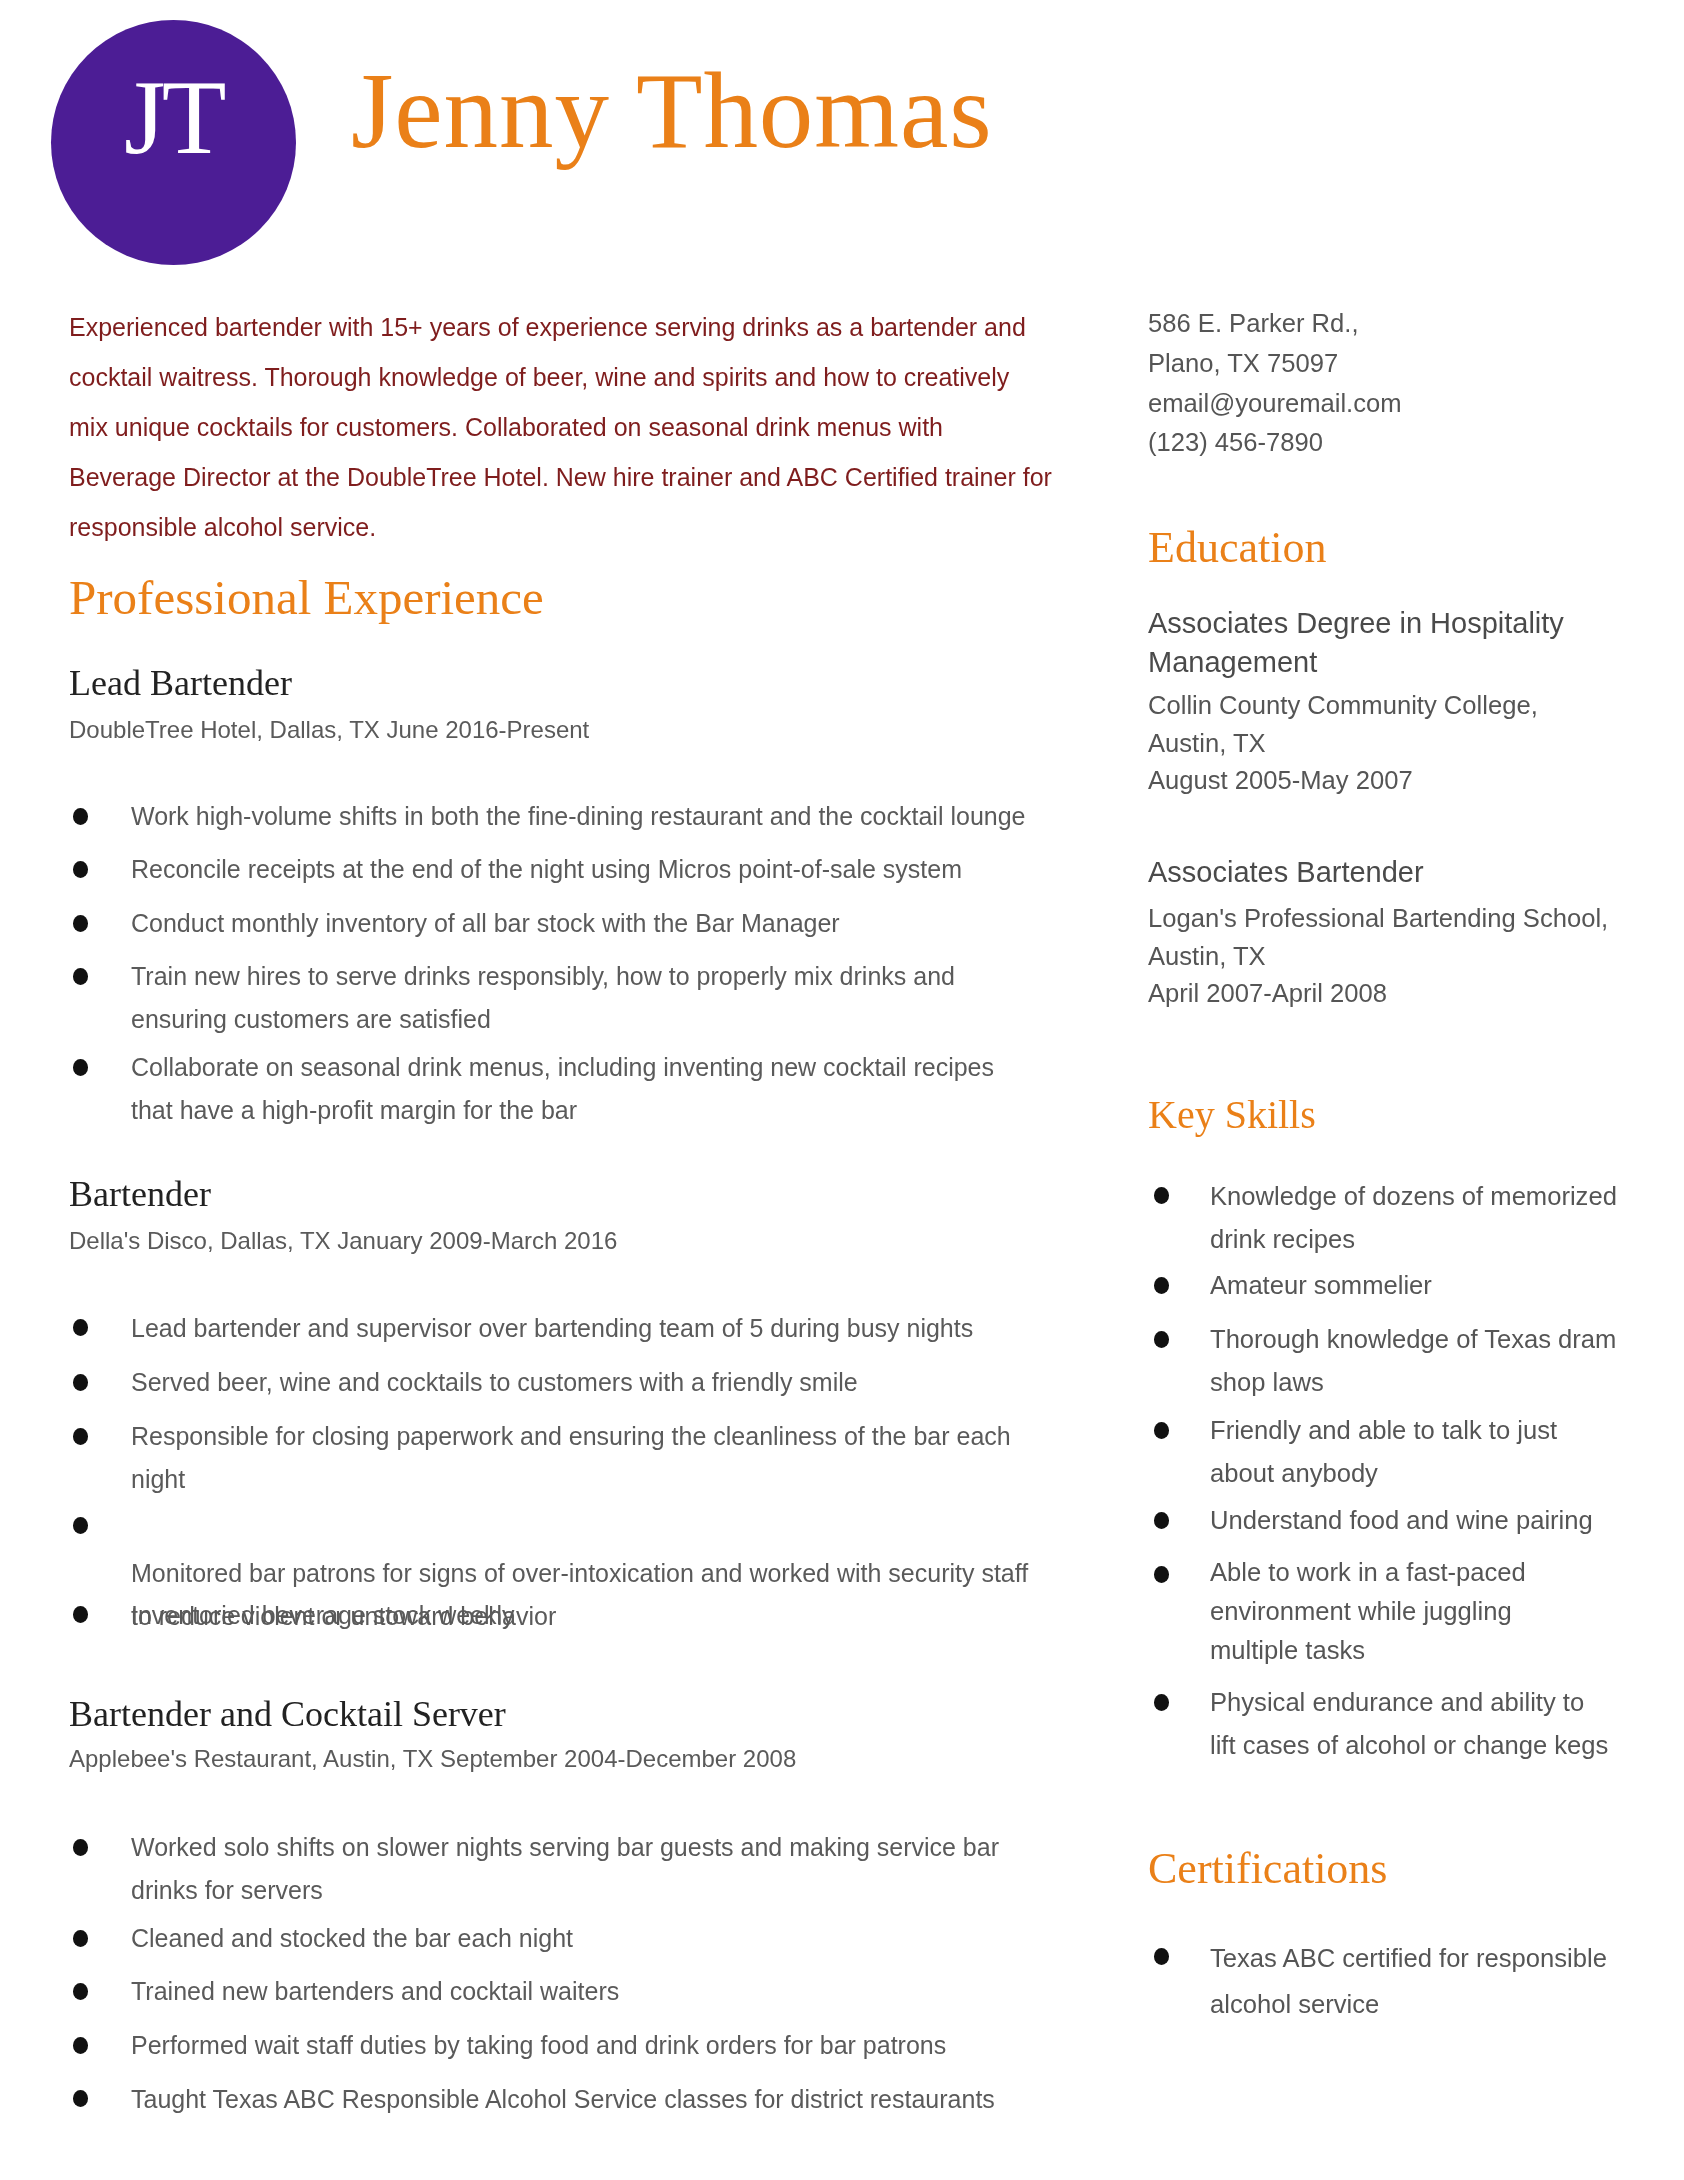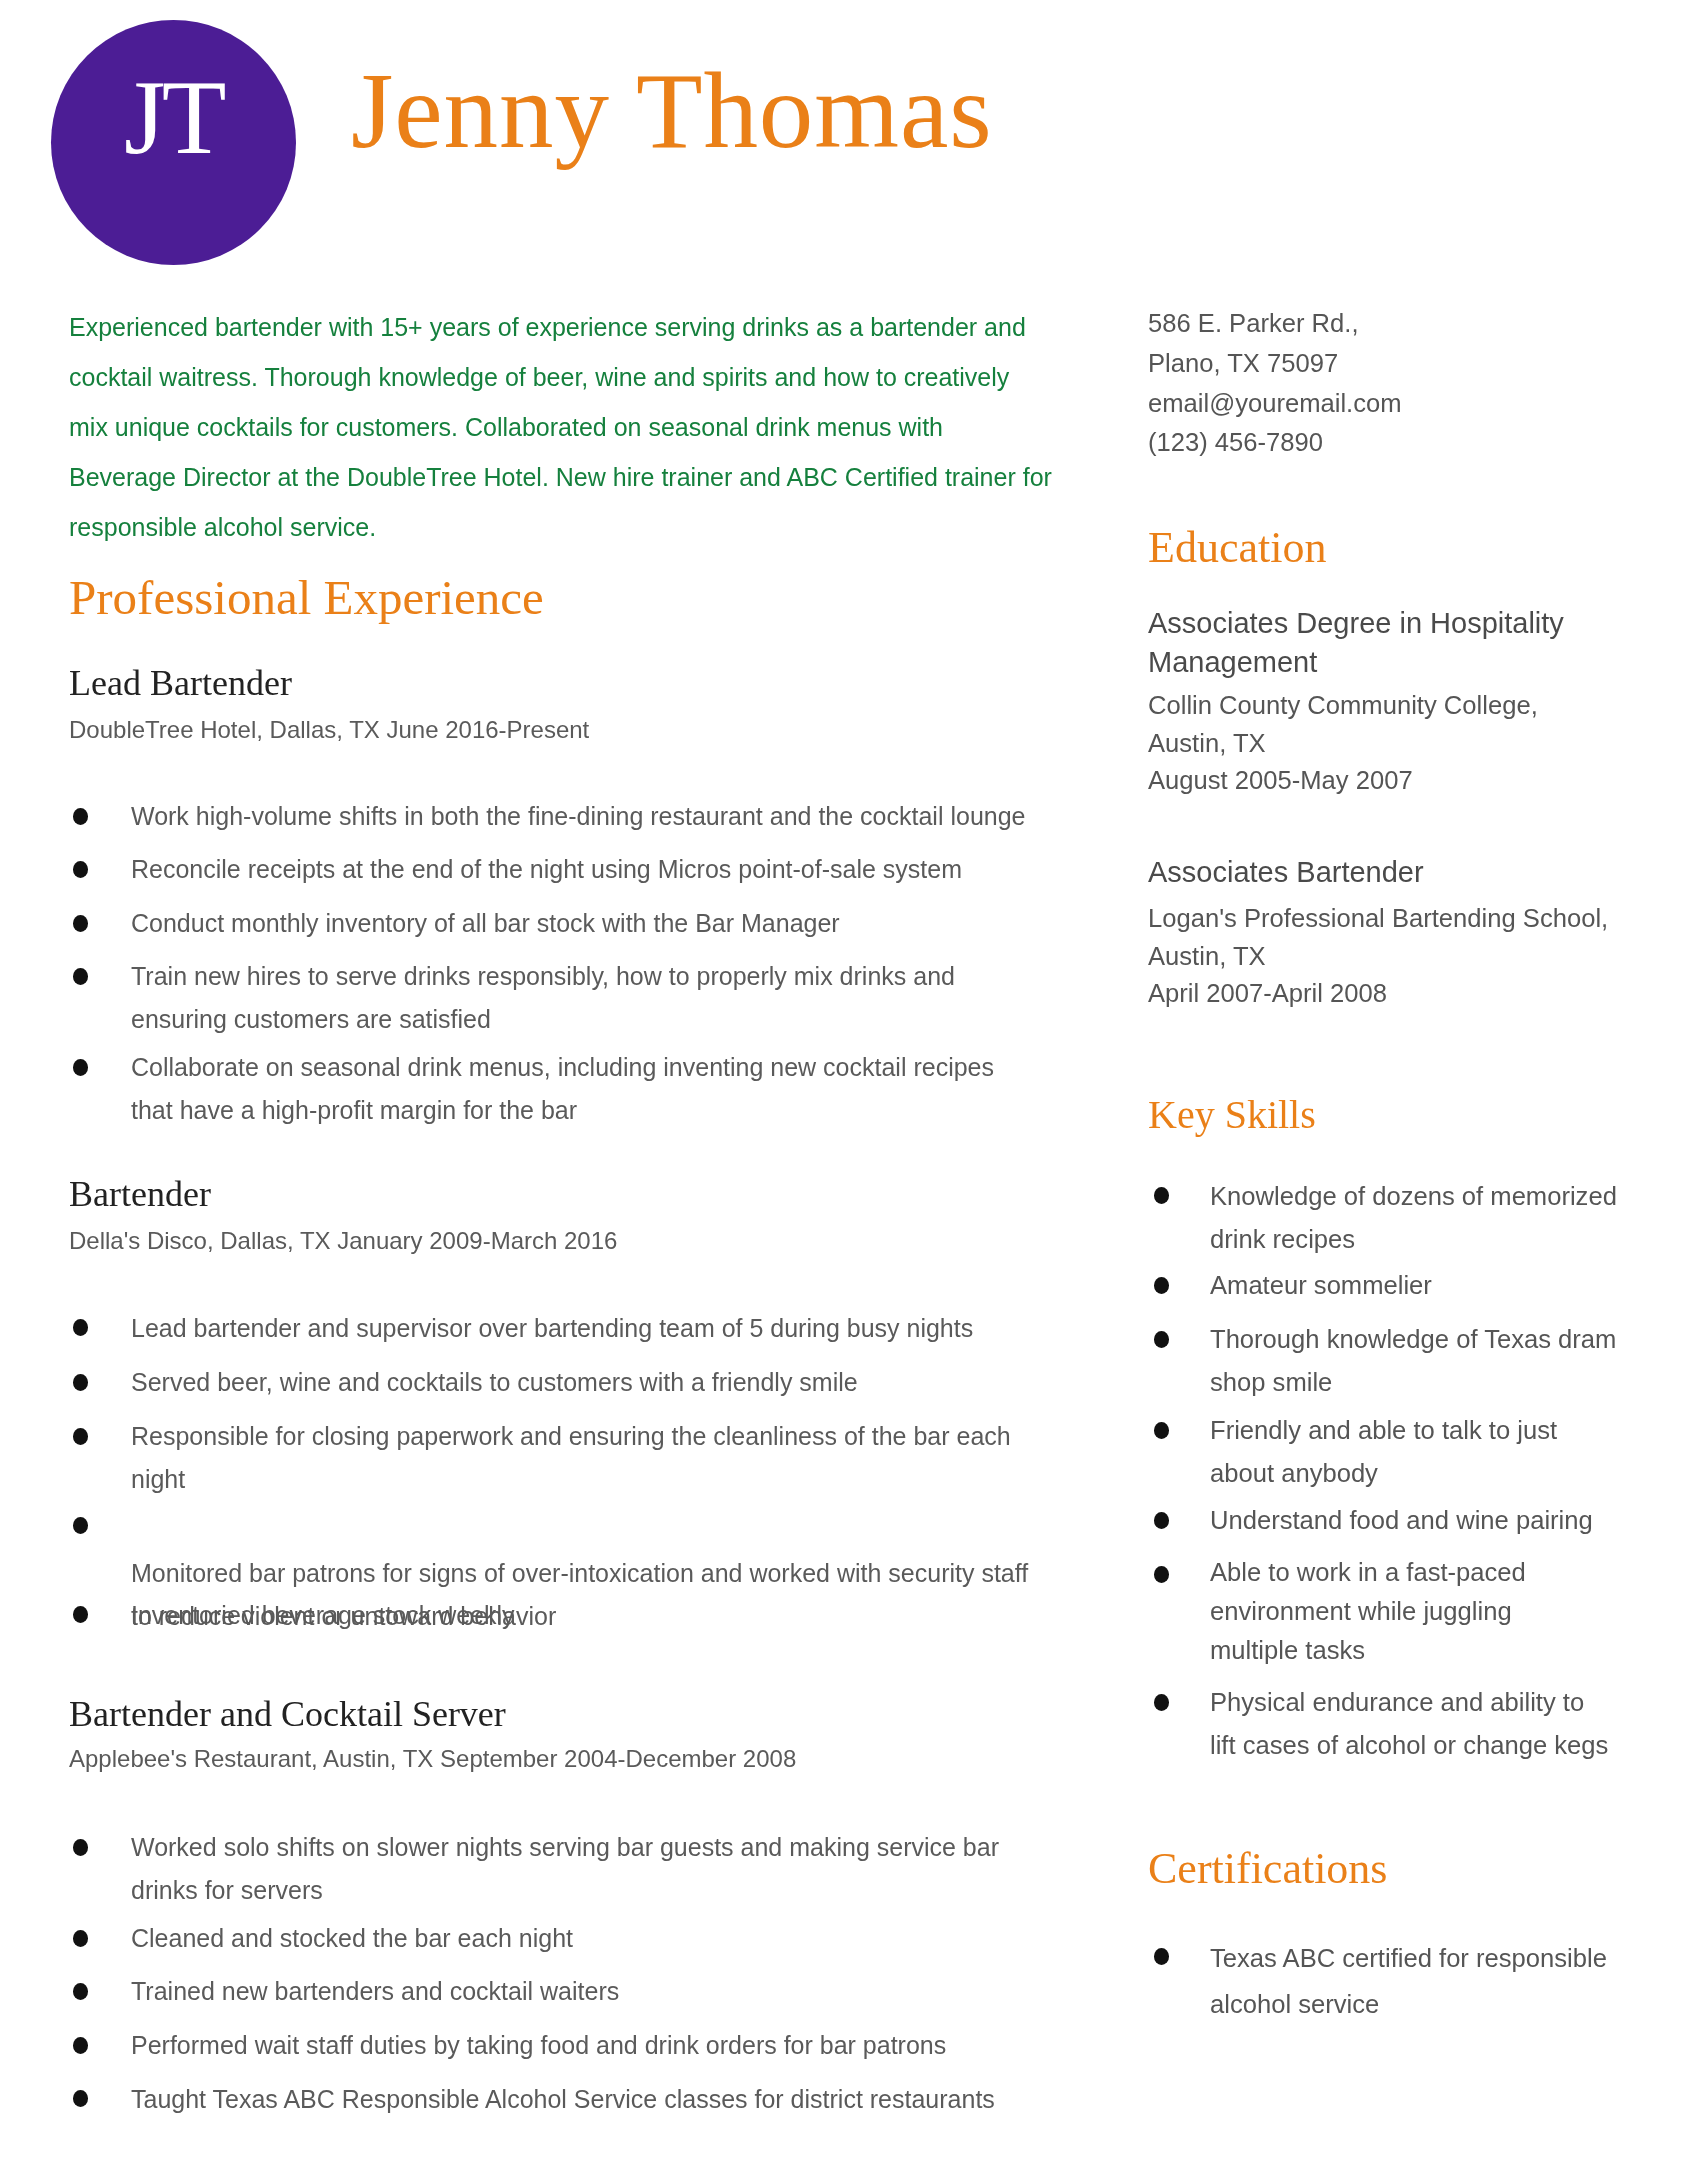--- a/index.html
+++ b/index.html
@@ -6,21 +6,21 @@
   body { width: 1685px; height: 2181px; position: relative; overflow: hidden;
          font-family: "Liberation Sans", "DejaVu Sans", sans-serif; color: #555555; }
   .monogram { position: absolute; left: 51px; top: 19.6px; width: 245px; height: 245px;
               border-radius: 50%; background: #4c1d95; }
   .monogram-text { position: absolute; left: 0; top: 0; width: 100%; text-align: center;
                    font-family: "Liberation Serif", "DejaVu Serif", serif; color: #ffffff;
                    font-size: 106px; line-height: 196px; letter-spacing: -3.4px; }
   .name { position: absolute; left: 351px; top: 47px; font-family: "Liberation Serif", "DejaVu Serif", serif;
           color: #ea8018; font-size: 109px; line-height: 128px; letter-spacing: 0.9px; white-space: nowrap; }
   .summary { position: absolute; left: 69px; top: 302px; width: 988px;
-             font-size: 25px; line-height: 50px; color: #15803d; }
+             font-size: 25px; line-height: 50px; color: #7f1d1d; }
   .summary .ln { display: block; white-space: nowrap; }
   .section-h { position: absolute; font-family: "Liberation Serif", "DejaVu Serif", serif;
                color: #ea8018; white-space: nowrap; }
   .job-title { position: absolute; left: 69px; font-family: "Liberation Serif", "DejaVu Serif", serif;
                color: #222222; font-size: 36px; line-height: 43px; white-space: nowrap; }
   .job-sub { position: absolute; left: 69px; font-size: 24px; line-height: 29px; color: #5a5a5a; white-space: nowrap; }
   .bullet { position: absolute; }
   .dot { position: absolute; width: 15.3px; height: 17px; border-radius: 50%; background: #111111; }
   .btext { position: absolute; font-size: 25px; line-height: 43px; color: #5a5a5a; white-space: nowrap; }
   .btext span { display: block; }
@@ -184,21 +184,21 @@
 <div class="bullet">
   <div class="dot" style="left:1154px; top:1277px;"></div>
   <div class="sk-text" style="left:1210px; top:1264px;">
     <span>Amateur sommelier</span>
   </div>
 </div>
 <div class="bullet">
   <div class="dot" style="left:1154px; top:1331px;"></div>
   <div class="sk-text" style="left:1210px; top:1318px;">
     <span>Thorough knowledge of Texas dram</span>
-    <span>shop smile</span>
+    <span>shop laws</span>
   </div>
 </div>
 <div class="bullet">
   <div class="dot" style="left:1154px; top:1422px;"></div>
   <div class="sk-text" style="left:1210px; top:1409px;">
     <span>Friendly and able to talk to just</span>
     <span>about anybody</span>
   </div>
 </div>
 <div class="bullet">

